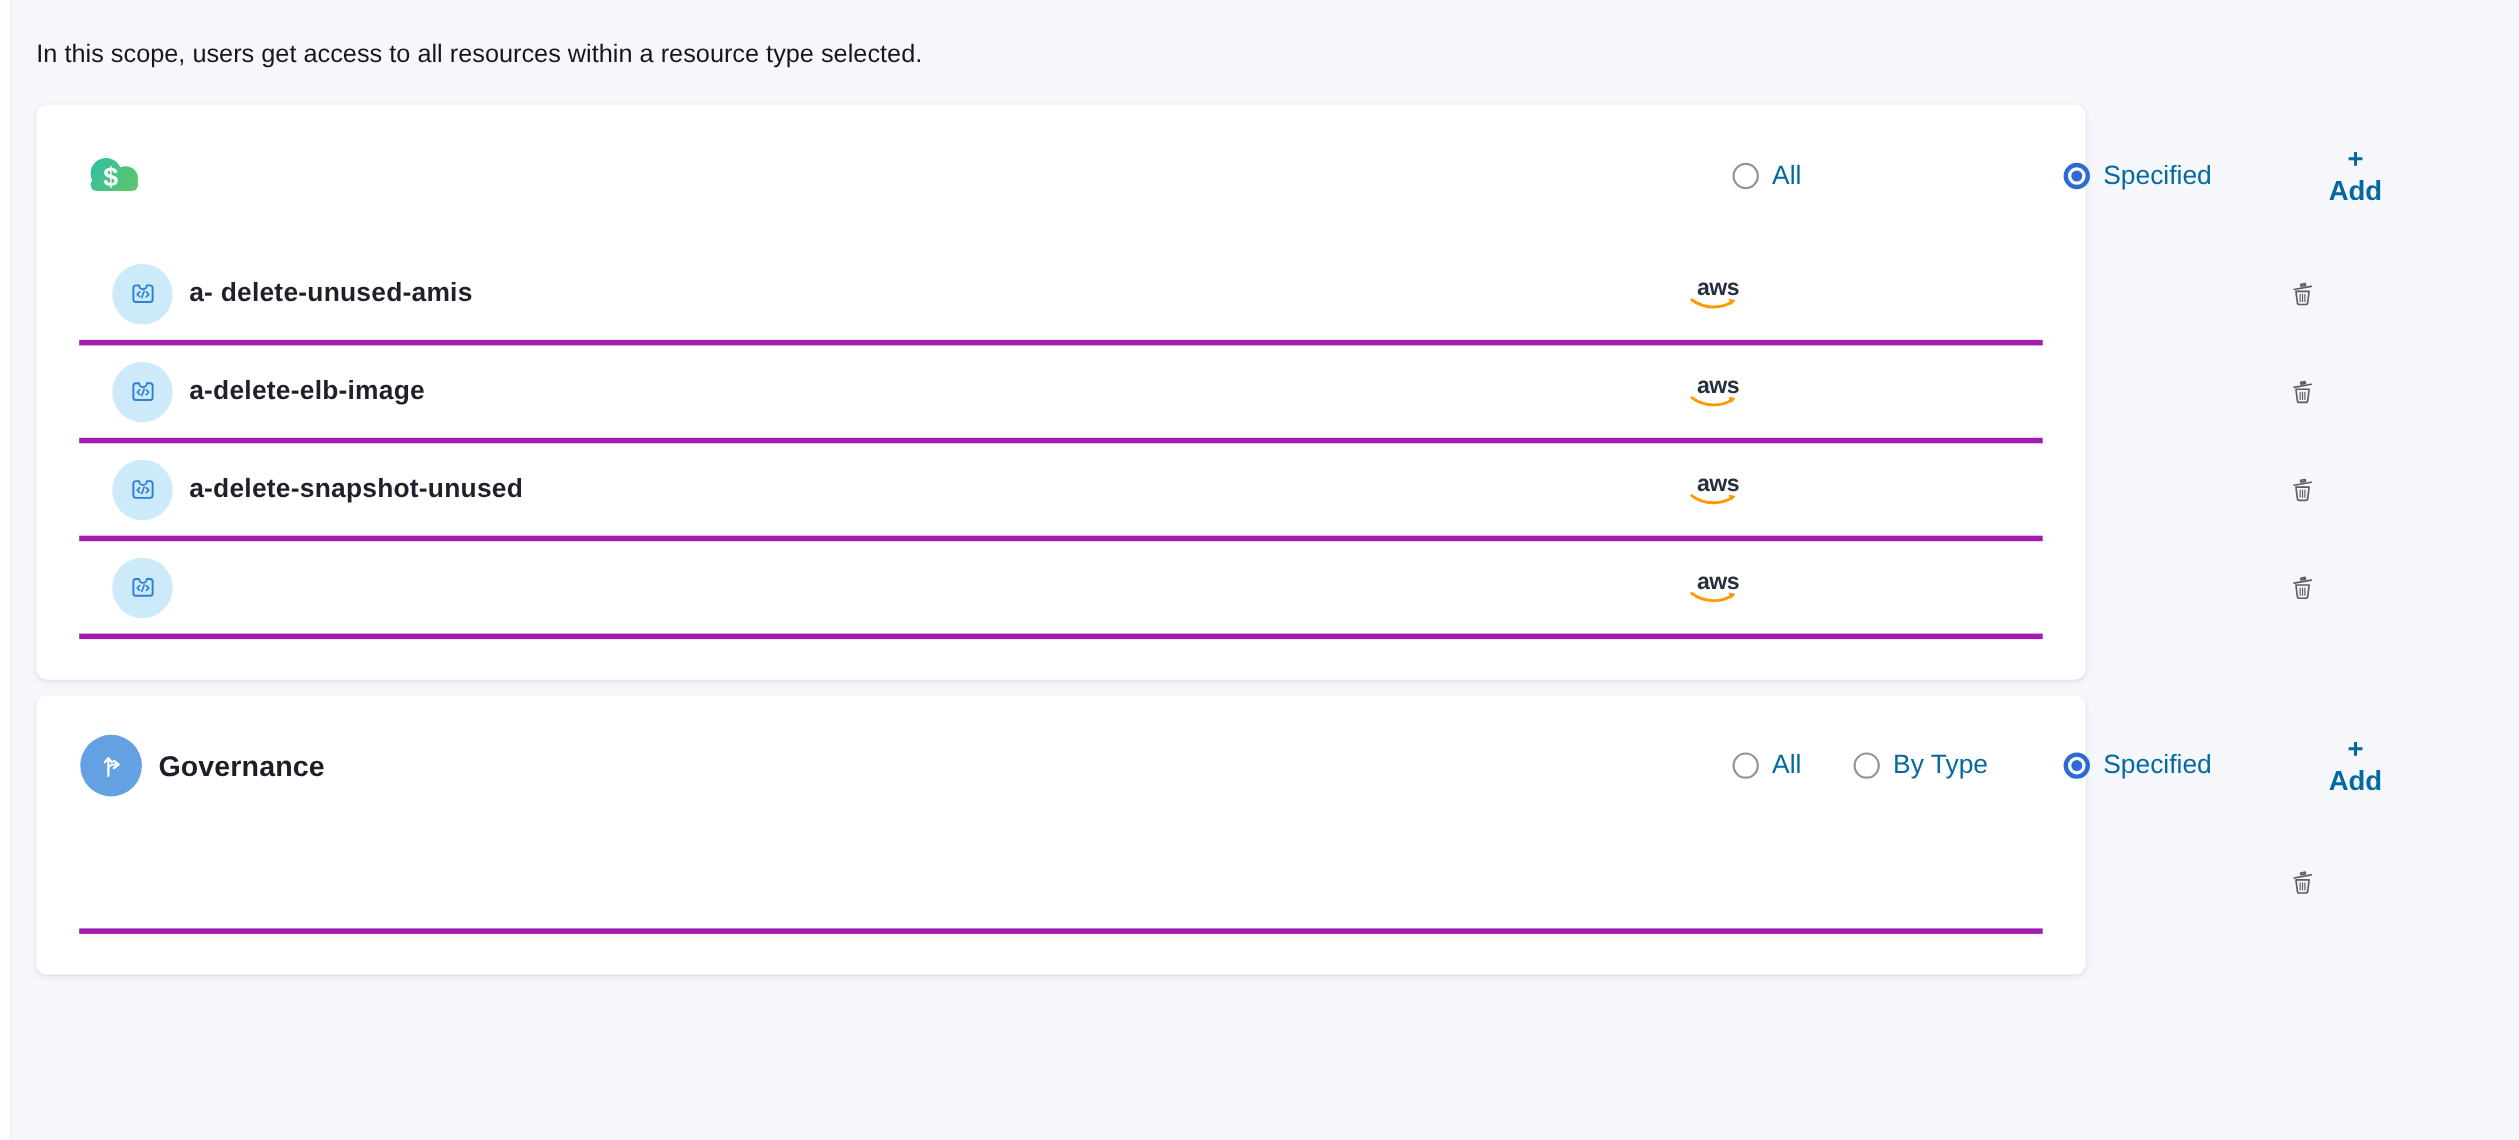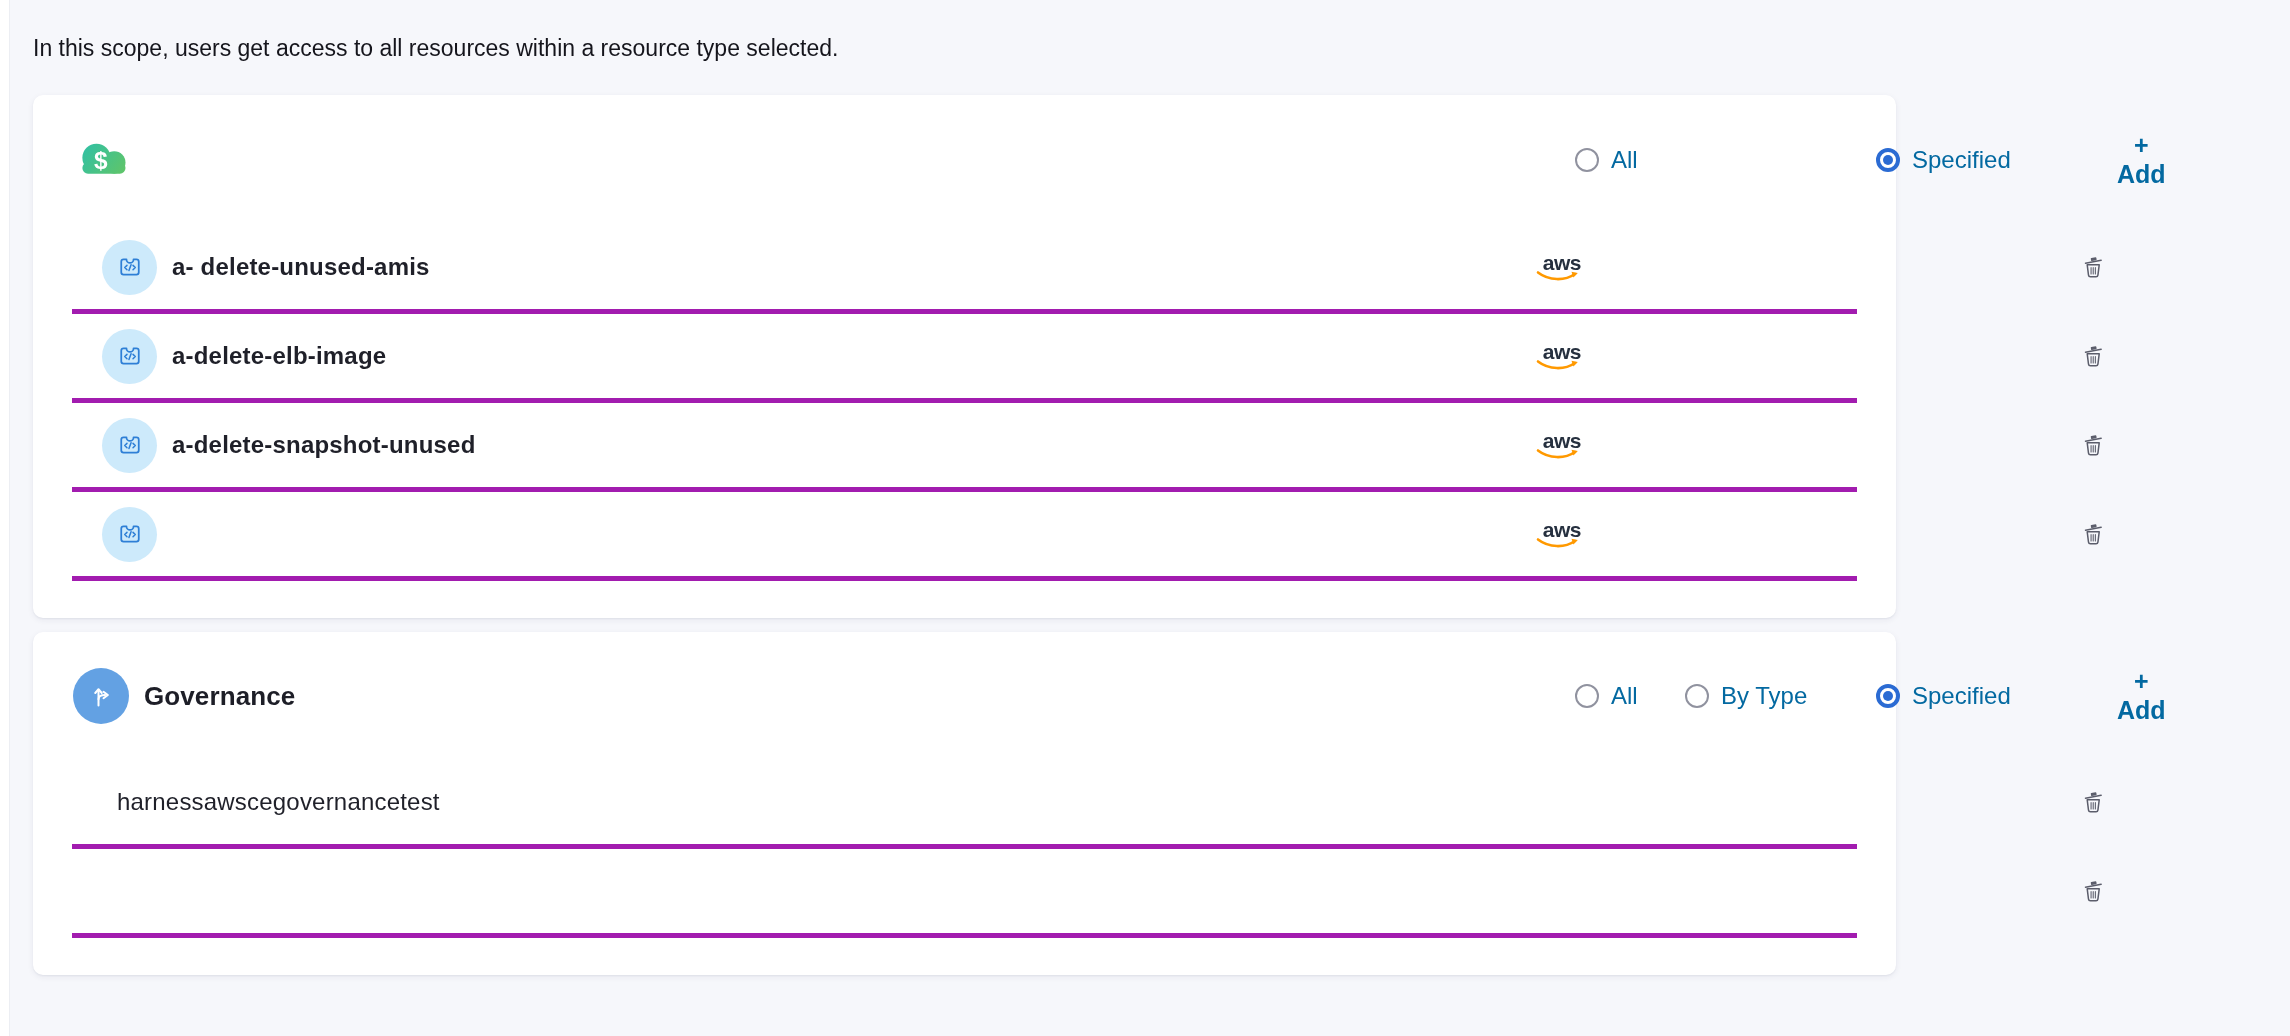--- a/index.html
+++ b/index.html
@@ -304,31 +304,20 @@
       </span>
       <span class="option opt-specified">
         <span class="radio on"></span>
         <span class="option-label">Specified</span>
       </span>
       <button class="add-btn">+ Add</button>
     </div>
 
     <div class="list">
 
-      <div class="row conn-row">
-        <span class="conn-name">harnessawscegovernancetest</span>
-        <button class="trash-btn">
-          <svg width="30" height="30" viewBox="0 0 28 28" fill="none" stroke="#5b5d6b" stroke-width="1.4" stroke-linecap="round" stroke-linejoin="round">
-            <path d="M7 10.4 L21.6 7.8"></path>
-            <path d="M12.6 6.2 L16.4 5.5 L16.7 7 L12.9 7.7 Z"></path>
-            <path d="M8.6 12 H19.8 L18.6 21.6 A1.8 1.8 0 0 1 16.8 23.2 H11.6 A1.8 1.8 0 0 1 9.8 21.6 Z"></path>
-            <path d="M12.2 14.6 V20.6 M14.2 14.6 V20.6 M16.2 14.6 V20.6" stroke-width="1"></path>
-          </svg>
-        </button>
-      </div>
 
       <div class="row conn-row">
         <button class="trash-btn">
           <svg width="30" height="30" viewBox="0 0 28 28" fill="none" stroke="#5b5d6b" stroke-width="1.4" stroke-linecap="round" stroke-linejoin="round">
             <path d="M7 10.4 L21.6 7.8"></path>
             <path d="M12.6 6.2 L16.4 5.5 L16.7 7 L12.9 7.7 Z"></path>
             <path d="M8.6 12 H19.8 L18.6 21.6 A1.8 1.8 0 0 1 16.8 23.2 H11.6 A1.8 1.8 0 0 1 9.8 21.6 Z"></path>
             <path d="M12.2 14.6 V20.6 M14.2 14.6 V20.6 M16.2 14.6 V20.6" stroke-width="1"></path>
           </svg>
         </button>

